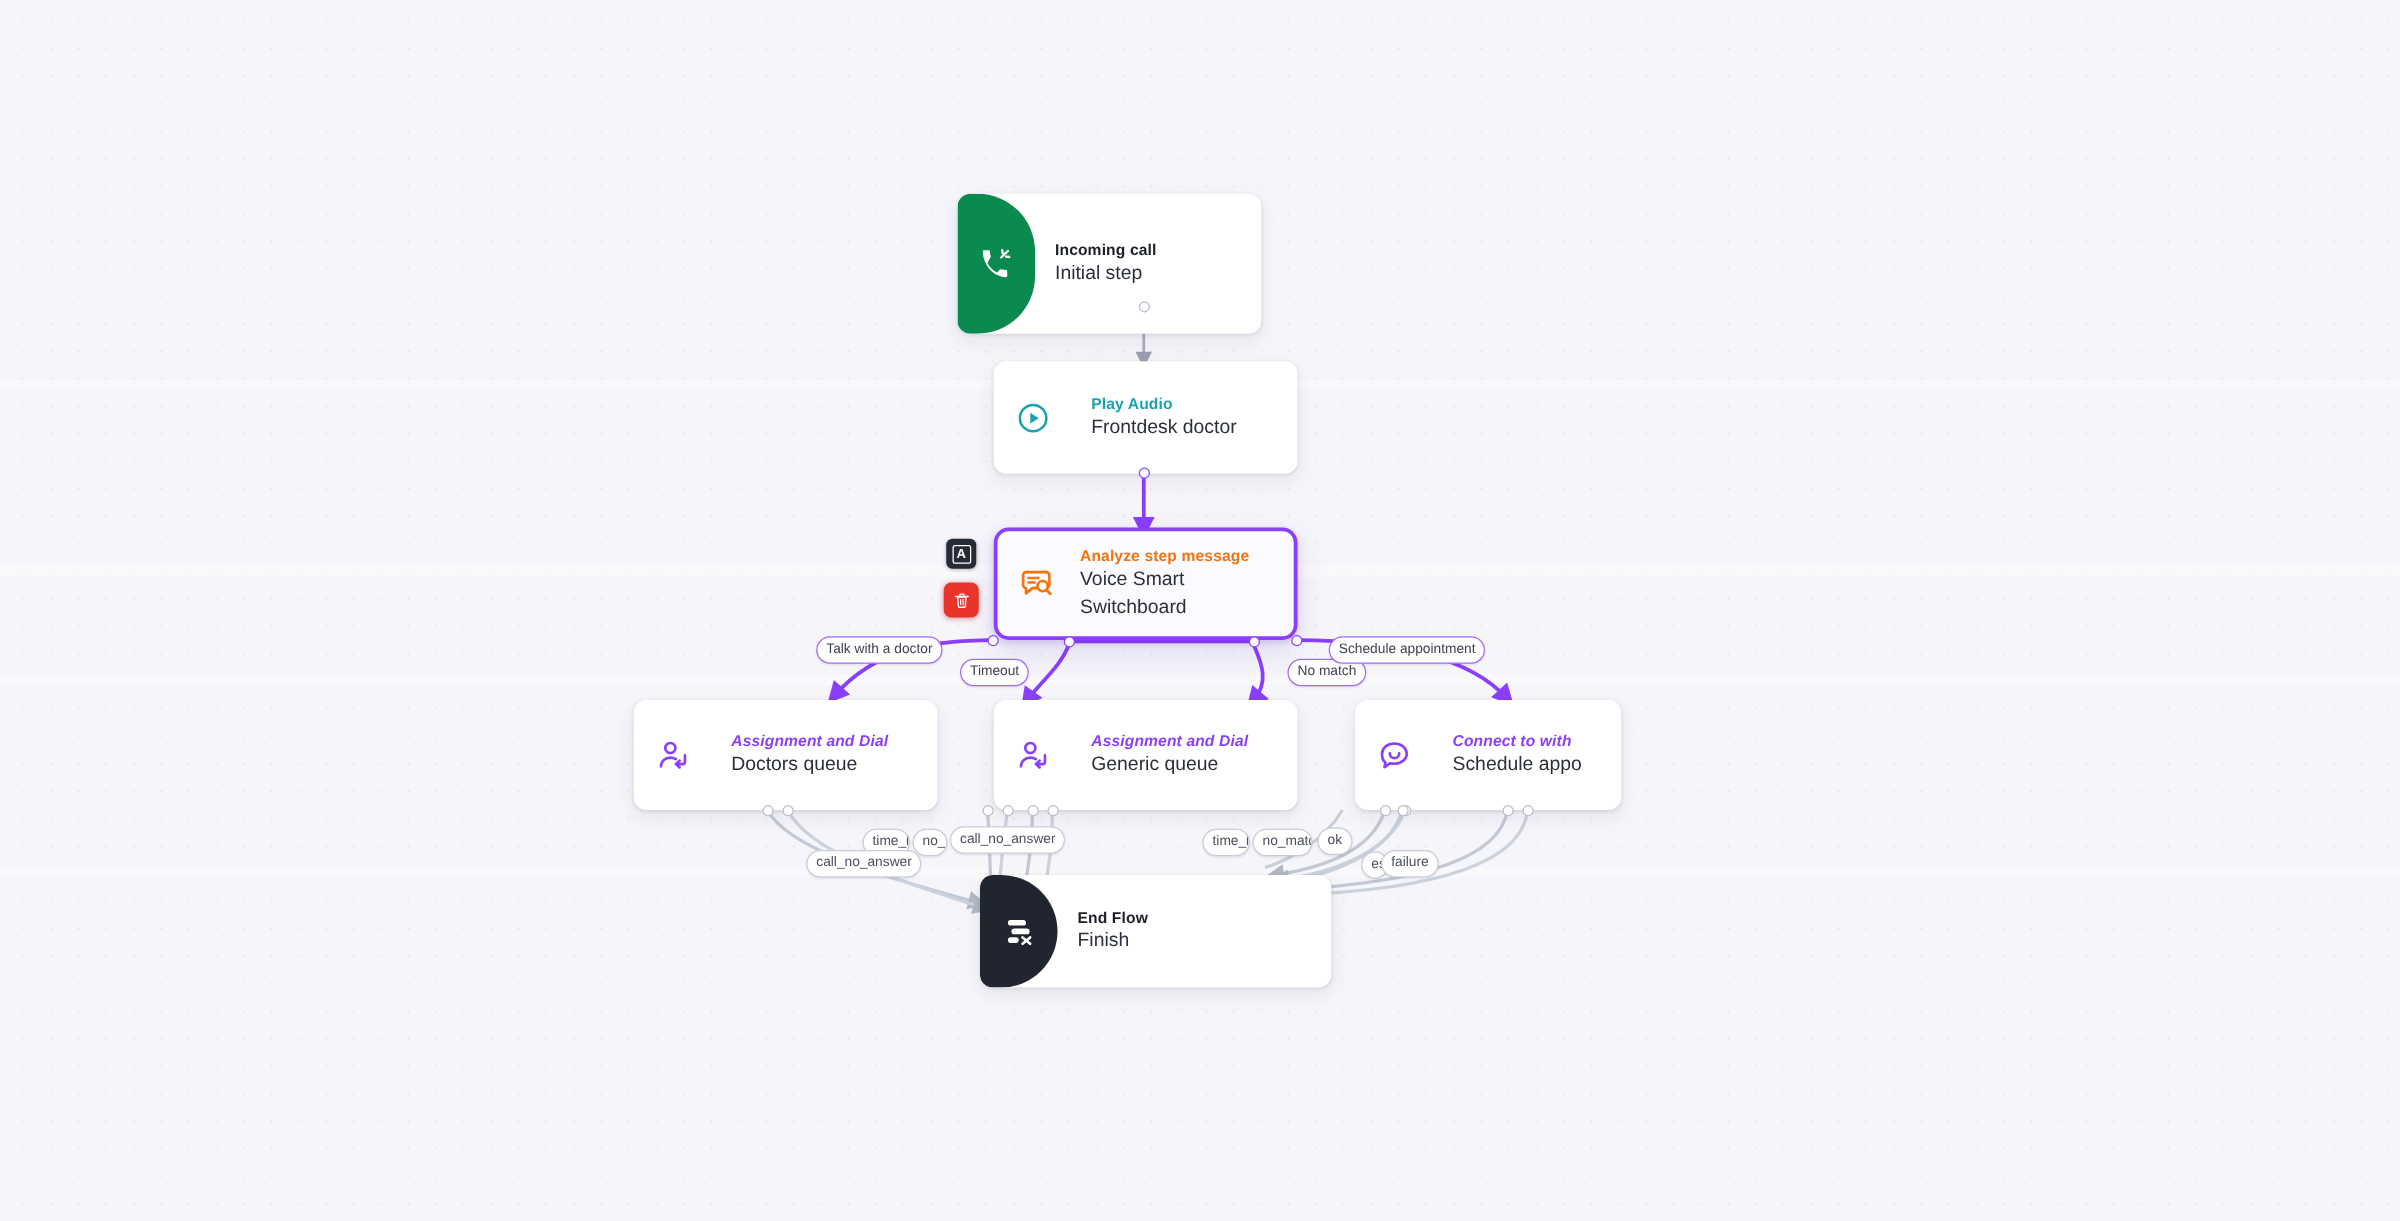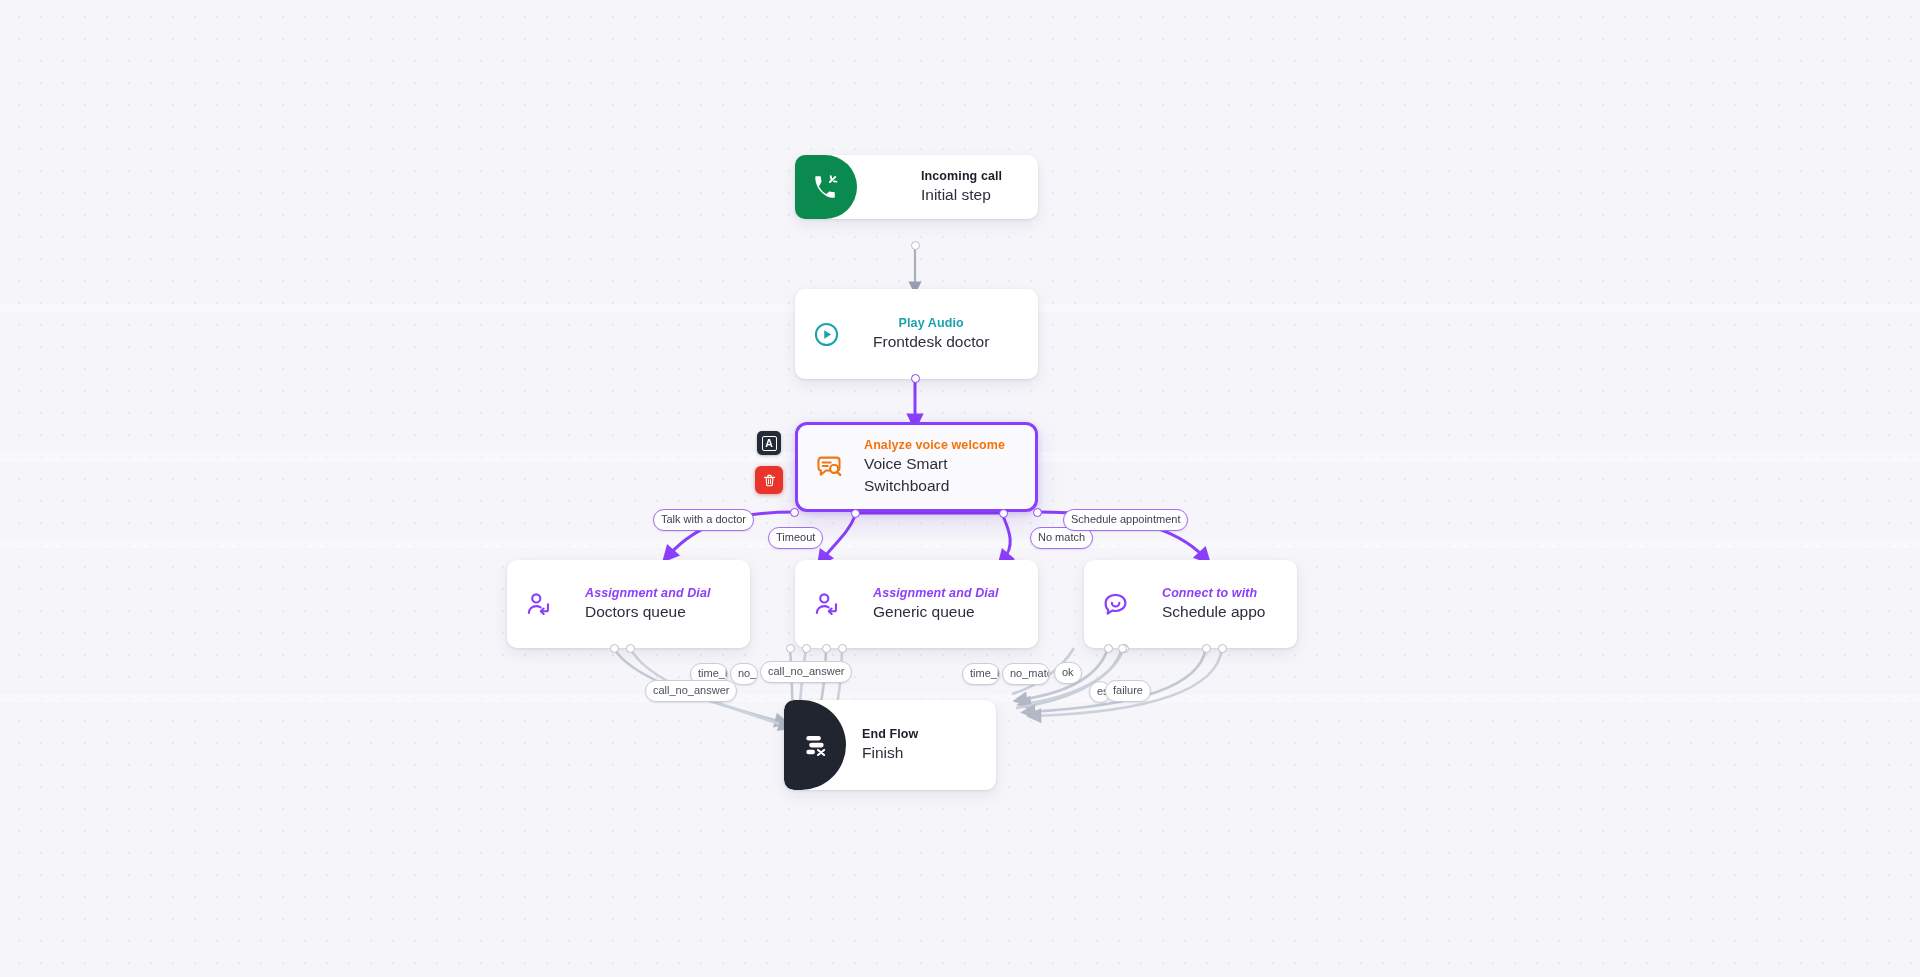--- a/index.html
+++ b/index.html
@@ -136,39 +136,39 @@
 
     <path d="M1108,648 C1098,680 1060,694 1020,700" stroke="#c3c9d4" stroke-width="2.6" fill="none" marker-end="url(#ar-lgray)"></path>
     <path d="M1124,648 C1112,682 1066,698 1024,704" stroke="#ccd2dc" stroke-width="2.6" fill="none" marker-end="url(#ar-lgray)"></path>
 
     <path d="M1122,648 C1112,684 1060,702 1016,708" stroke="#c9cfd9" stroke-width="2.6" fill="none"></path>
     <path d="M1206,648 C1200,686 1140,706 1028,712" stroke="#c3c9d4" stroke-width="2.6" fill="none" marker-end="url(#ar-lgray)"></path>
     <path d="M1222,648 C1218,690 1150,712 1034,716" stroke="#ccd2dc" stroke-width="2.6" fill="none" marker-end="url(#ar-lgray)"></path>
     <path d="M1074,648 C1060,672 1032,688 1012,694" stroke="#c9cfd9" stroke-width="2.6" fill="none"></path>
   </svg>
 
-  <div class="node" style="left:795px; top:155px; width:243px; height:64px;gap:48px;">
+  <div class="node" style="left:766px; top:155px; width:243px; height:112px;">
     <div class="cap green">
       <svg width="26" height="26" viewBox="0 0 24 24">
         <path d="M5.5 11.5c1.6 3.1 4 5.4 7 7l2.1-2.1c.3-.3.7-.4 1.1-.3 1.1.4 2.3.6 3.5.6.5 0 .9.4.9.9V21c0 .5-.4.9-.9.9C10.7 21.9 2.1 13.3 2.1 2.9c0-.5.4-.9.9-.9h3.4c.5 0 .9.4.9.9 0 1.2.2 2.4.6 3.5.1.4 0 .8-.3 1.1L5.5 11.5z" fill="#ffffff"></path>
         <g stroke="#ffffff" stroke-width="1.7" stroke-linecap="round">
           <path d="M15.6 7.4 L20.6 2.6"></path>
           <path d="M16.4 2.0 L16.8 4.4"></path>
           <path d="M21.6 7.0 L19.2 6.8"></path>
         </g>
       </svg>
     </div>
     <div class="body">
       <div class="kicker dark">Incoming call</div>
       <div class="title">Initial step</div>
     </div>
   </div>
   <div class="handle gray" style="left:911px; top:241px;"></div>
 
-  <div class="node" style="left:795px; top:289px; width:243px; height:90px;text-align:center;">
+  <div class="node" style="left:795px; top:289px; width:243px; height:90px;">
     <div class="cap plain">
       <svg width="27" height="27" viewBox="0 0 24 24">
         <circle cx="12" cy="12" r="9.4" fill="none" stroke="#19a3ad" stroke-width="1.8"></circle>
         <path d="M10 8.2 L16 12 L10 15.8 z" fill="#19a3ad"></path>
       </svg>
     </div>
     <div class="body">
       <div class="kicker teal">Play Audio</div>
       <div class="title">Frontdesk doctor</div>
     </div>
@@ -178,21 +178,21 @@
   <div class="node selected" style="left:795px; top:422px; width:243px; height:90px;">
     <div class="cap plain">
       <svg width="28" height="28" viewBox="0 0 24 24">
         <path d="M3 6.2c0-1.2 1-2.2 2.2-2.2h13.6c1.2 0 2.2 1 2.2 2.2v6.6c0 1.2-1 2.2-2.2 2.2H9.4L5 18.6v-3.6c-1.1 0-2-1-2-2.2V6.2z" fill="none" stroke="#f3740c" stroke-width="1.8" stroke-linejoin="round"></path>
         <path d="M6.6 8.1 H13.4 M6.6 11.2 H11" stroke="#f3740c" stroke-width="1.7" stroke-linecap="round"></path>
         <circle cx="16.4" cy="13.6" r="3.5" fill="#fbfaff" stroke="#f3740c" stroke-width="1.8"></circle>
         <path d="M19.1 16.3 L21.6 18.8" stroke="#f3740c" stroke-width="2" stroke-linecap="round"></path>
       </svg>
     </div>
     <div class="body">
-      <div class="kicker orange">Analyze voice welcome</div>
+      <div class="kicker orange">Analyze step message</div>
       <div class="title">Voice Smart</div>
       <div class="title">Switchboard</div>
     </div>
   </div>
 
   <div class="chip-a" style="left:757px; top:431px;">
     <span>A</span>
   </div>
   <div class="chip-del" style="left:755px; top:466px;">
     <svg width="15" height="15" viewBox="0 0 24 24">
@@ -271,21 +271,21 @@
   <div class="elabel gray trunc" style="left:730px; top:663px; width:28px;">no_</div>
   <div class="elabel gray" style="left:760px; top:661px;">call_no_answer</div>
   <div class="elabel gray" style="left:645px; top:680px;">call_no_answer</div>
 
   <div class="elabel gray trunc" style="left:962px; top:663px; width:38px;">time_l</div>
   <div class="elabel gray trunc" style="left:1002px; top:663px; width:48px;">no_matc</div>
   <div class="elabel gray" style="left:1054px; top:662px;">ok</div>
   <div class="elabel gray trunc" style="left:1089px; top:681px; width:22px;">es</div>
   <div class="elabel gray" style="left:1105px; top:680px;">failure</div>
 
-  <div class="node" style="left:784px; top:700px; width:212px; height:90px;">
+  <div class="node" style="left:784px; top:700px; width:281px; height:90px;">
     <div class="cap dark">
       <svg width="26" height="26" viewBox="0 0 24 24">
         <rect x="4" y="3.6" width="13.4" height="4.2" rx="2.1" fill="#ffffff"></rect>
         <rect x="6.6" y="10" width="13.4" height="4.2" rx="2.1" fill="#ffffff"></rect>
         <rect x="4" y="16.4" width="8" height="4.2" rx="2.1" fill="#ffffff"></rect>
         <path d="M14.8 16.6 L20.4 21.2 M20.4 16.6 L14.8 21.2" stroke="#ffffff" stroke-width="2" stroke-linecap="round"></path>
       </svg>
     </div>
     <div class="body">
       <div class="kicker dark">End Flow</div>

